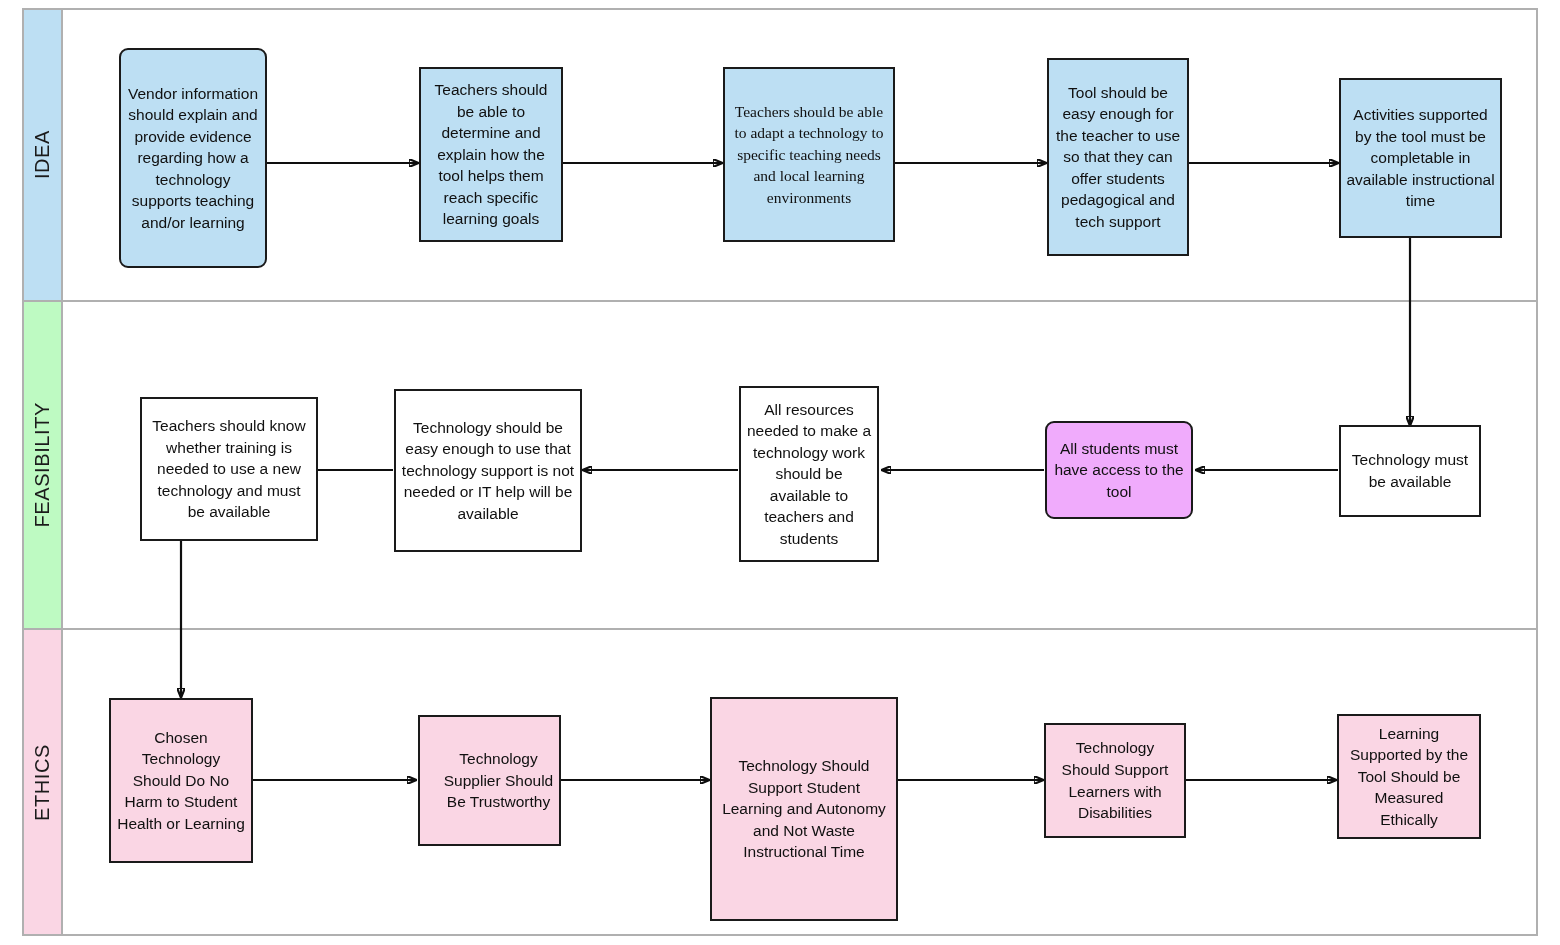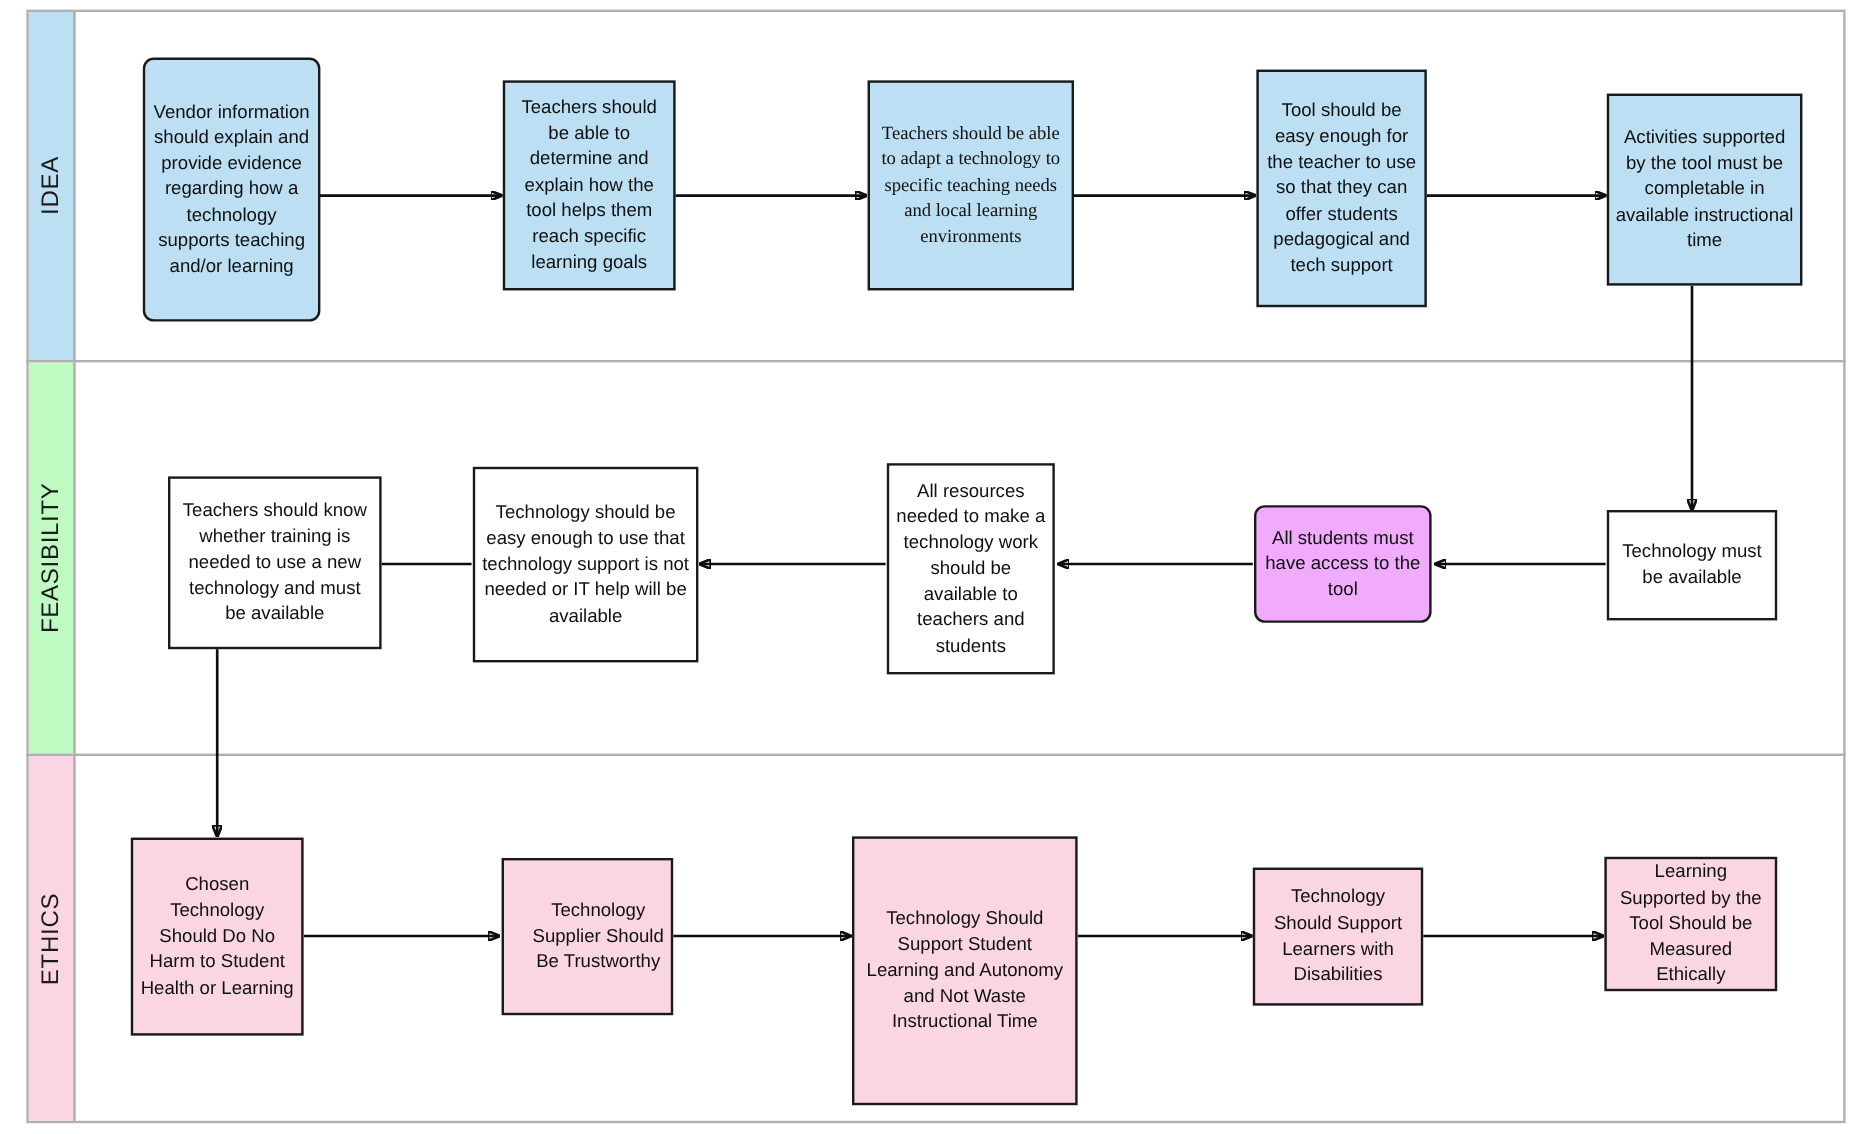--- a/index.html
+++ b/index.html
@@ -173,17 +173,17 @@
   </div>
 
   <div class="node" style="left:710px; top:697px; width:188px; height:224px; background:#fad6e4;">
     <span class="node-text">Technology Should Support Student Learning and Autonomy and Not Waste Instructional Time</span>
   </div>
 
   <div class="node" style="left:1044px; top:723px; width:142px; height:115px; background:#fad6e4;">
     <span class="node-text">Technology Should Support Learners with Disabilities</span>
   </div>
 
-  <div class="node" style="left:1337px; top:714px; width:144px; height:112px; background:#fad6e4;">
+  <div class="node" style="left:1337px; top:714px; width:144px; height:125px; background:#fad6e4;">
     <span class="node-text">Learning Supported by the Tool Should be Measured Ethically</span>
   </div>
 
 </div>
 
 </body></html>

